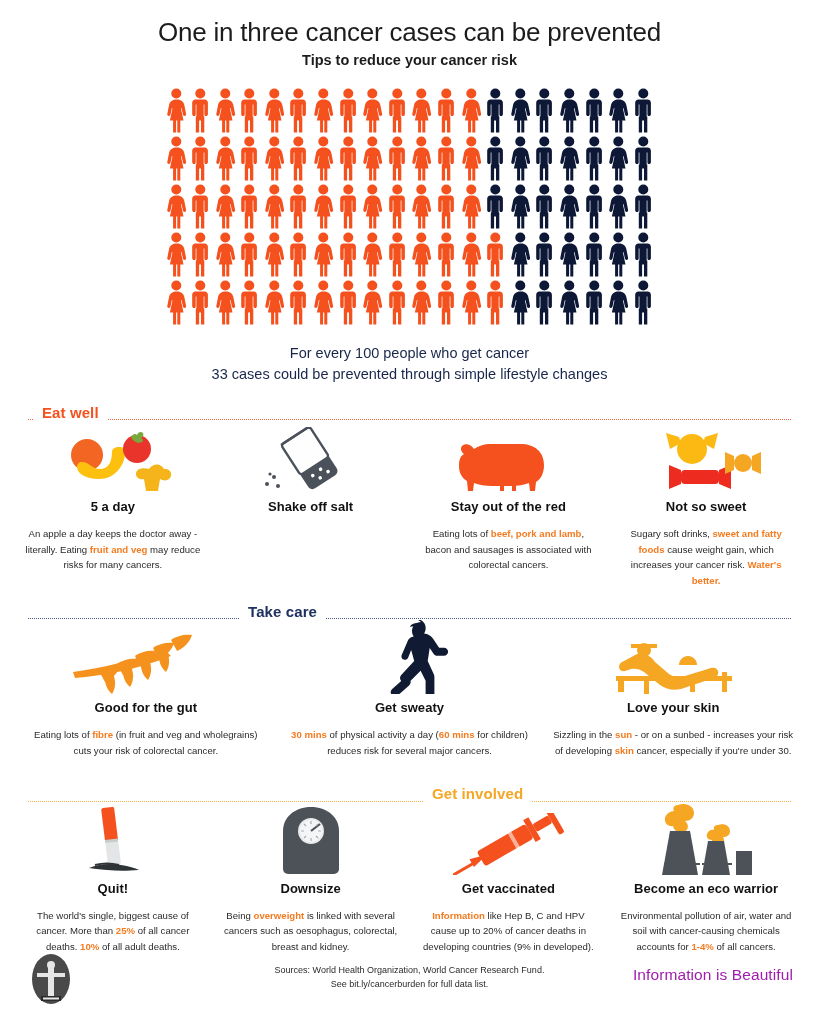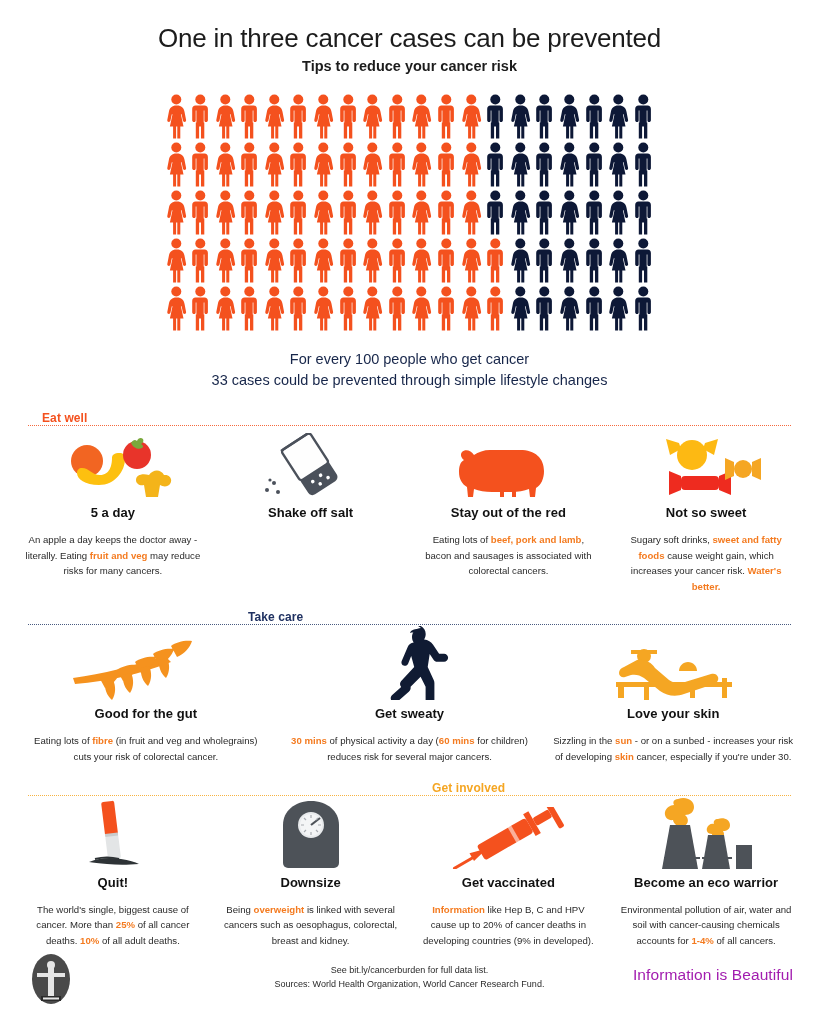--- a/index.html
+++ b/index.html
@@ -16,21 +16,21 @@
     overflow: hidden;
   }
   .page {
     width: 819px;
     height: 1024px;
     position: relative;
     background: #fff;
   }
 
   
-  .header { padding-top: 24px; text-align: center; }
+  .header { padding-top: 18px; text-align: center; }
   .main-title {
     font-size: 26px;
     font-weight: 400;
     letter-spacing: -0.2px;
     color: #1c1c1c;
     margin: 0;
     line-height: 1.15;
   }
   .sub-title {
     font-size: 14.5px;
@@ -81,21 +81,21 @@
     opacity: .85;
   }
   .section-rule.eat   { border-bottom-color: #f4511e; }
   .section-rule.care  { border-bottom-color: #2a3f6b; }
   .section-rule.inv   { border-bottom-color: #f5a623; }
   .section-label {
     position: relative;
     z-index: 2;
     background: #fff;
     padding: 0 8px;
-    font-size: 12px;
+    font-size: 15px;
     font-weight: 700;
     letter-spacing: .1px;
   }
   .section-label.eat  { color: #f4511e; margin-left: 6px; }
   .section-label.care { color: #1f3161; margin-left: 212px; }
   .section-label.inv  { color: #f5a623; margin-left: 396px; }
 
   
   .tips-row {
     display: flex;
@@ -710,21 +710,21 @@
         <path d="M12 44h116v5H12z"></path>
       </g>
     </svg>
           </div>
       <div class="tip-title">Love your skin</div>
       <div class="tip-body"><span>Sizzling in the </span><span class="hl">sun</span><span> - or on a sunbed - increases your risk of developing </span><span class="hl">skin</span><span> cancer, especially if you're under 30.</span></div>
     </div>
   </div>
   </div>
 
-  <div style="margin-top:14px;">
+  <div style="margin-top:26px;">
     <div class="section-head">
       <div class="section-rule inv"></div>
       <span class="section-label inv">Get involved</span>
     </div>
     <div class="tips-row row-inv" id="row-inv">
     <div class="tip">
       <div class="tip-icon">
             <svg width="84" height="70" viewBox="0 0 84 70">
       <g transform="rotate(-7 42 35)">
         <rect x="34" y="2" width="13" height="34" rx="2" fill="#f4511e"></rect>
@@ -797,19 +797,19 @@
       <svg viewBox="0 0 46 54" width="46" height="54">
         <ellipse cx="23" cy="27" rx="19" ry="25" fill="#4a4a4a"></ellipse>
         <rect x="20" y="10" width="6" height="34" fill="#e6e6e6"></rect>
         <circle cx="23" cy="13" r="4" fill="#e6e6e6"></circle>
         <rect x="9" y="21" width="28" height="4" fill="#e6e6e6"></rect>
         <rect x="13" y="44" width="20" height="5" fill="#2b2b2b"></rect>
         <rect x="15" y="45.5" width="16" height="2" fill="#e6e6e6"></rect>
       </svg>
     </div>
     <div class="footer-sources">
+      <div>Sources: World Health Organization, World Cancer Research Fund.</div>
       <div>See bit.ly/cancerburden for full data list.</div>
-      <div>Sources: World Health Organization, World Cancer Research Fund.</div>
     </div>
     <div class="footer-brand">Information is Beautiful</div>
   </div>
 
 </div>
 
 </body></html>

